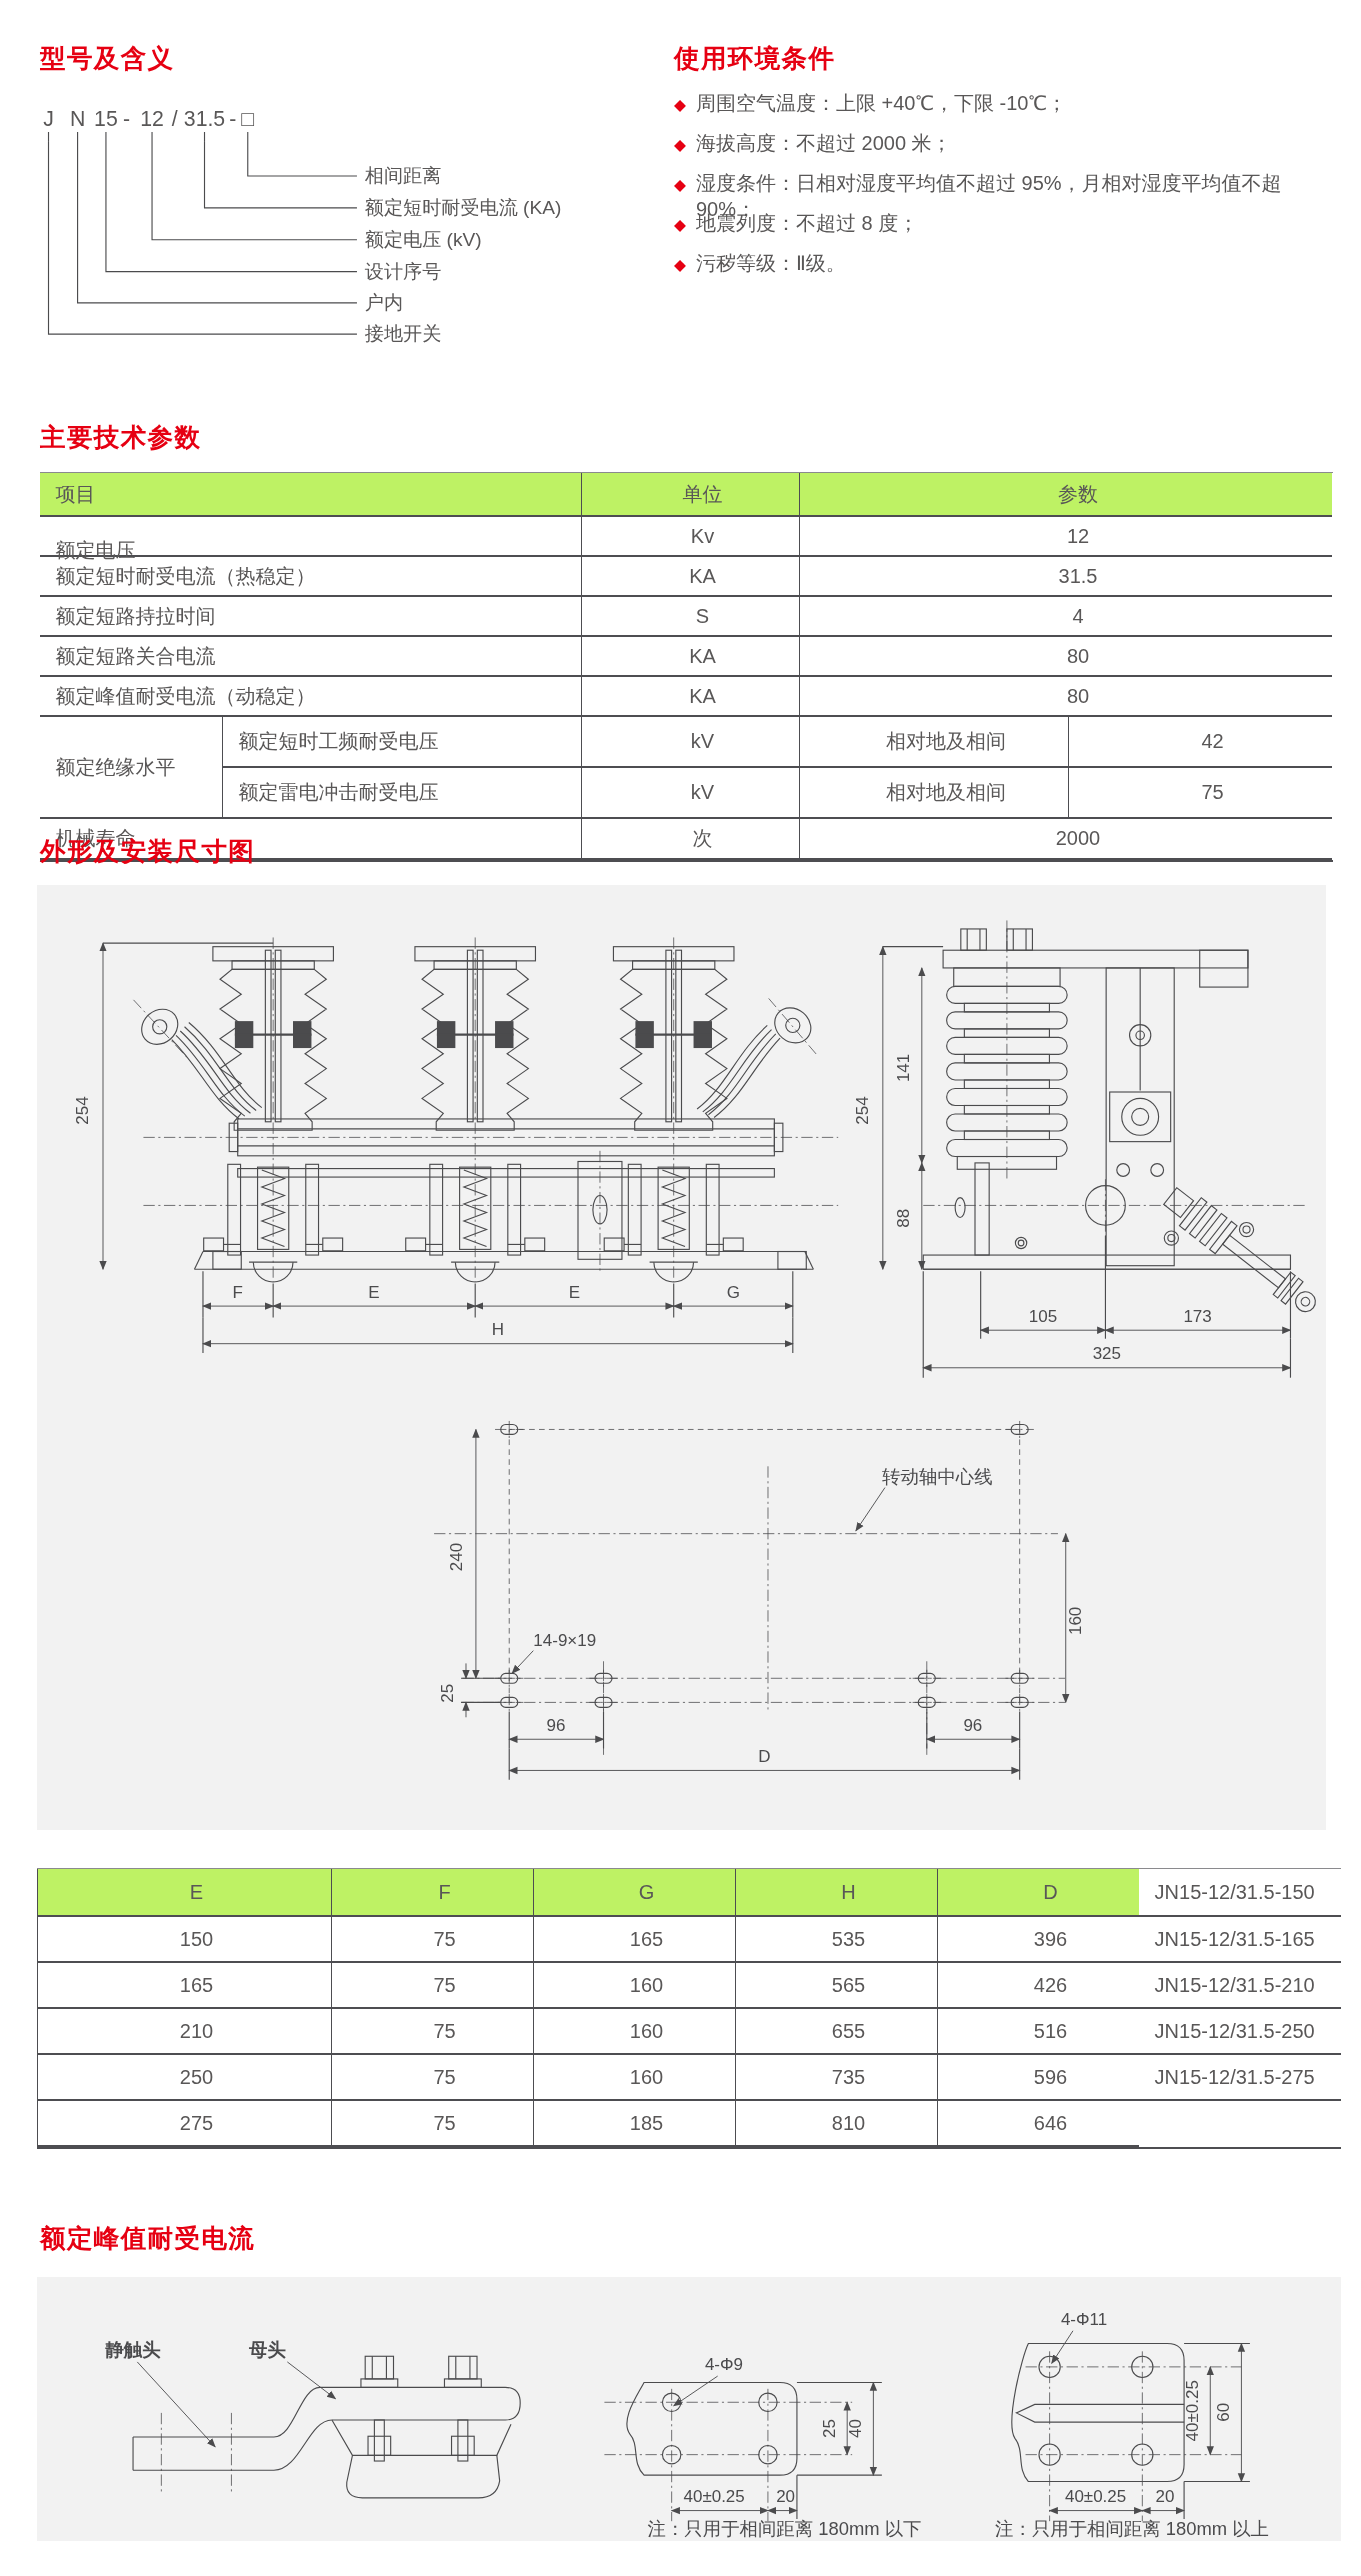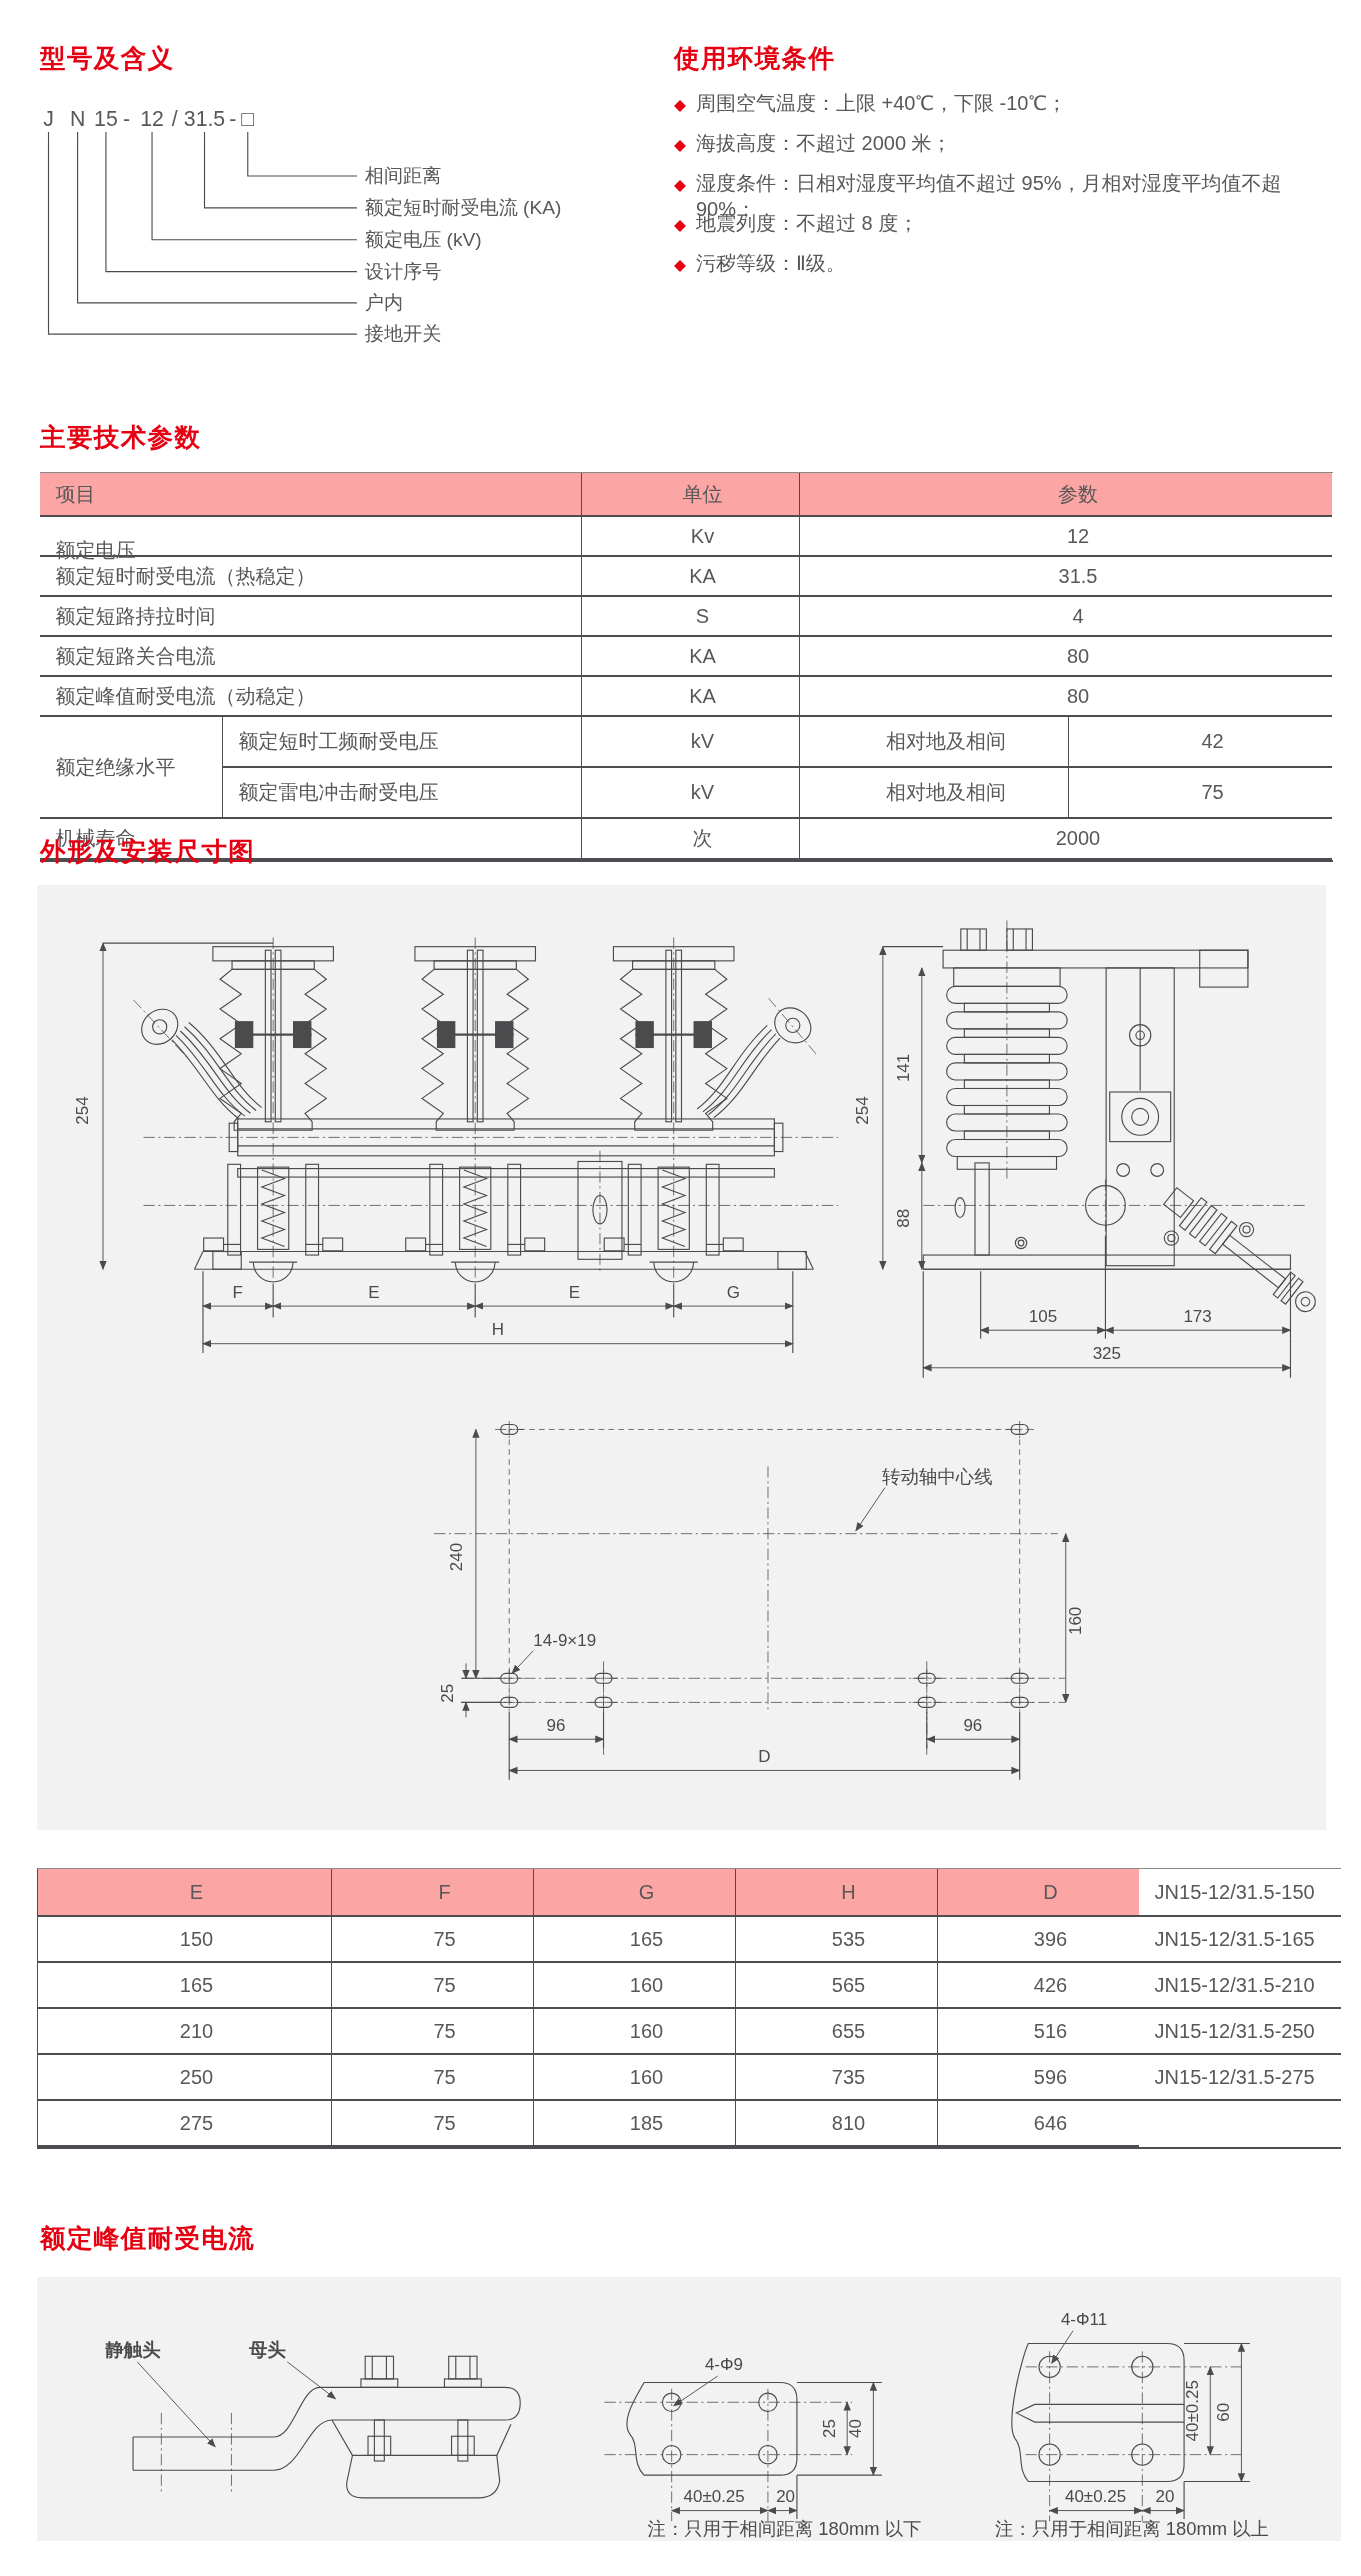--- a/index.html
+++ b/index.html
@@ -10,21 +10,21 @@
   .panel{background:#f2f2f2;}
   
   .env-item{display:flex;align-items:flex-start;height:40px;font-size:20px;color:#595757;}
   .env-item .dia{color:#e60012;font-size:15.6px;margin-right:10px;line-height:28px;}
   .env-item .txt{line-height:25.5px;}
   
   .tbl{display:grid;border-top:1.4px solid #8a8a8e;border-bottom:2.1px solid #4d4d51;}
   .tbl .c{display:flex;align-items:center;font-size:20px;color:#595757;
           border-bottom:2.1px solid #4d4d51;box-sizing:border-box;}
   .tbl .c.vl{border-left:1.4px solid #4d4d51;padding-left:24px;}
-  .tbl .c.hd{background:#fca5a5;}
+  .tbl .c.hd{background:#bef264;}
   .tbl .c.left{padding-left:15.6px;justify-content:flex-start;}
   .tbl .c.mid{justify-content:center;text-align:center;}
   
   svg .ln{stroke:#4b4b4d;stroke-width:1.6;fill:none;}
   svg .thk{stroke:#4b4b4d;stroke-width:3;fill:none;}
   svg .cl{stroke:#4b4b4d;stroke-width:1.1;fill:none;stroke-dasharray:16 5 3 5;}
   svg .dsh{stroke:#4b4b4d;stroke-width:1.1;fill:none;stroke-dasharray:8 6;}
   svg .dim{stroke:#4b4b4d;stroke-width:1.3;fill:none;}
   svg .fill{fill:#4b4b4d;stroke:none;}
   svg text{fill:#4b4b4d;font-family:"Liberation Sans",sans-serif;}

